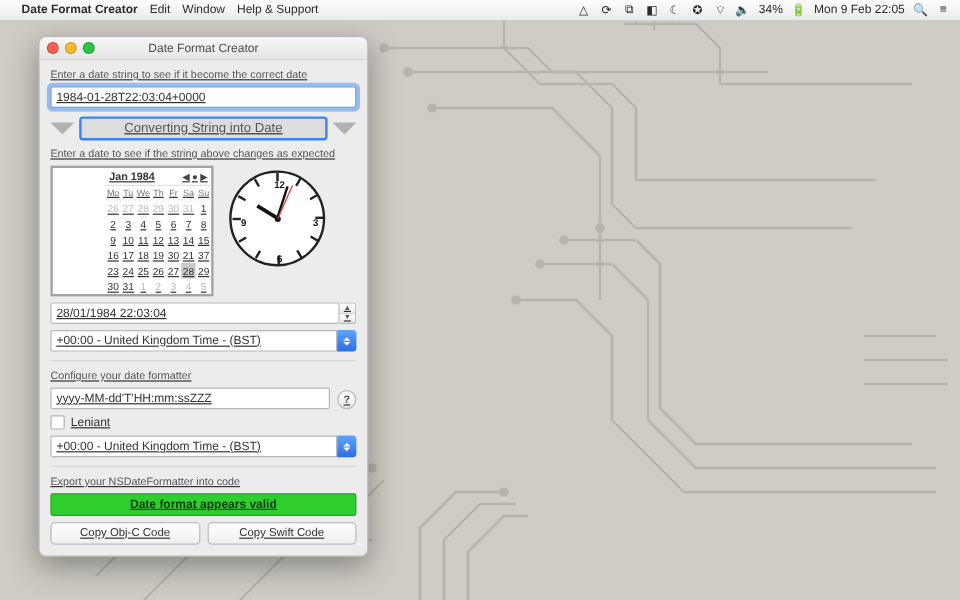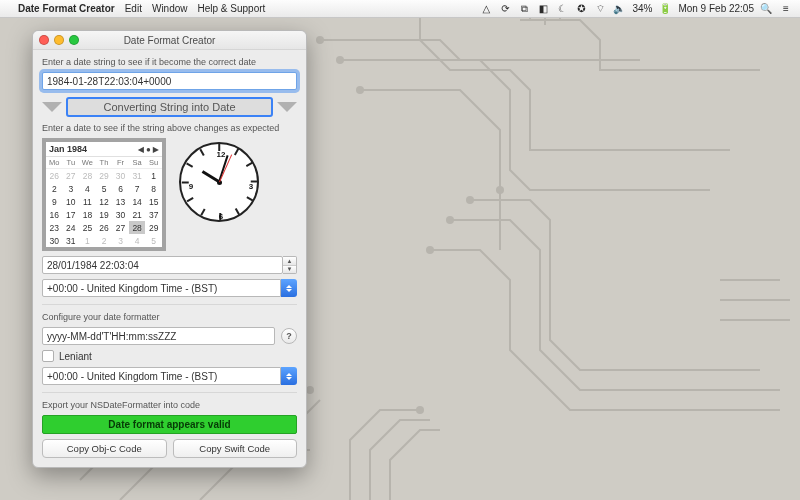--- a/index.html
+++ b/index.html
@@ -19,34 +19,34 @@
 .menubar .ico { width:12px; height:12px; display:inline-flex; align-items:center; justify-content:center; font-size:10px; }
 
 
 .win { position:absolute; top:30px; left:32px; width:275px; background:#ececec; border:1px solid #b9b9b9; border-radius:6px; box-shadow:0 8px 25px rgba(0,0,0,.35); z-index:5; font-size:10px; color:#333; }
 .titlebar { height:19px; display:flex; align-items:center; justify-content:center; position:relative; border-bottom:1px solid #d5d5d5; background:linear-gradient(#f6f6f6,#e6e6e6); border-radius:6px 6px 0 0; }
 .traffic { position:absolute; left:6px; top:4px; display:flex; gap:5px; }
 .dot { width:10px; height:10px; border-radius:50%; border:0.5px solid rgba(0,0,0,.2);}
 .dot.r{background:#ff5f57}.dot.y{background:#febc2e}.dot.g{background:#28c840}
 .titlebar .t { font-size:10px; color:#4a4a4a; }
 
-.body { padding:7px 9px 9px; display:flex; flex-direction:column; gap:5px; }
+.body { padding:7px 9px 9px; display:flex; flex-direction:column; gap:5px;text-decoration:underline; }
 .lbl { font-size:9px; color:#555; }
 
 .input { width:100%; height:18px; background:#fff; border:1px solid #b8b8b8; border-radius:2px; padding:0 4px; font-size:10px; display:flex; align-items:center; }
 .input.focus { box-shadow:0 0 0 3px rgba(84,149,238,.55); border-color:#6fa4e8; }
 
 .arrowrow { display:flex; align-items:center; gap:4px; margin:2px 0 1px; }
 .arrowrow .tri { width:0;height:0;border-left:10px solid transparent;border-right:10px solid transparent;border-top:10px solid #b1b1b1;}
 .arrowrow .pill { flex:1; text-align:center; background:#ddd; border-radius:3px; font-size:11px; color:#555; padding:2px 16px; border:2px solid #3b82f6;}
 
 .pickrow { display:flex; gap:8px; align-items:flex-start; }
 
 
-.cal { width:124px; background:#fff; border:4px solid #a3a3a3; font-size:8.5px; }
+.cal { width:136px; background:#fff; border:2px solid #a3a3a3; font-size:8.5px;padding-left:44px; }
 .calhdr { display:flex; align-items:center; justify-content:space-between; padding:2px 3px; border-bottom:1px solid #e0e0e0; height:15px;}
 .calhdr .mo { font-weight:600; font-size:9px;}
 .calhdr .nav { display:flex; gap:2px; font-size:8px; color:#444;}
 .calhdr .nav span{cursor:default;}
 .calgrid { display:grid; grid-template-columns:repeat(7,1fr); text-align:center; }
 .calgrid .dow { font-size:7.5px; color:#777; padding:1px 0; border-bottom:1px solid #eee;}
 .calgrid .d { font-size:8.5px; padding:1.5px 0; color:#333;}
 .calgrid .d.sel { background:#c9c9c9; }
 .calgrid .d.mute{color:#bbb;}
 
@@ -66,21 +66,21 @@
 .stepper .btns { width:14px; display:flex; flex-direction:column; border:1px solid #b8b8b8; border-left:none; border-radius:0 2px 2px 0; overflow:hidden;}
 .stepper .btns div{flex:1;background:linear-gradient(#fff,#e7e7e7);font-size:6px;display:flex;align-items:center;justify-content:center;color:#555;}
 .stepper .btns div:first-child{border-bottom:1px solid #ccc;}
 
 .select { display:flex; }
 .select .fld { flex:1; border-radius:2px 0 0 2px;}
 .select .caret { width:16px; background:linear-gradient(#5da4ff,#2a6fe0); border-radius:0 3px 3px 0; display:flex; flex-direction:column; align-items:center; justify-content:center; gap:0;}
 .select .caret::before{content:"";border-left:3px solid transparent;border-right:3px solid transparent;border-bottom:3px solid #fff;margin-bottom:1px;}
 .select .caret::after{content:"";border-left:3px solid transparent;border-right:3px solid transparent;border-top:3px solid #fff;}
 
-.rowflex{display:flex;gap:6px;align-items:center;}
+.rowflex{display:flex;gap:6px;align-items:flex-end;}
 .help { width:16px;height:16px;border-radius:50%;border:1px solid #b8b8b8;background:linear-gradient(#fff,#eaeaea);display:flex;align-items:center;justify-content:center;font-size:9px;color:#555;font-weight:600;}
 
 .chk { display:flex; align-items:center; gap:5px;}
 .chk .box{width:12px;height:12px;border:1px solid #b0b0b0;border-radius:2px;background:#fff;}
 
 .valid { background:#2fce2f; color:#063b06; text-align:center; font-weight:600; font-size:10px; padding:3px 0; border-radius:2px; border:1px solid #25a225;}
 .btnrow{display:flex;gap:6px;}
 .btn { flex:1; text-align:center; font-size:9.5px; padding:3px 16px; border:1px solid #bcbcbc; border-radius:4px; background:linear-gradient(#ffffff,#efefef); color:#333;}
 .sep { height:1px; background:#d7d7d7; margin:2px 0;}
 </style>

